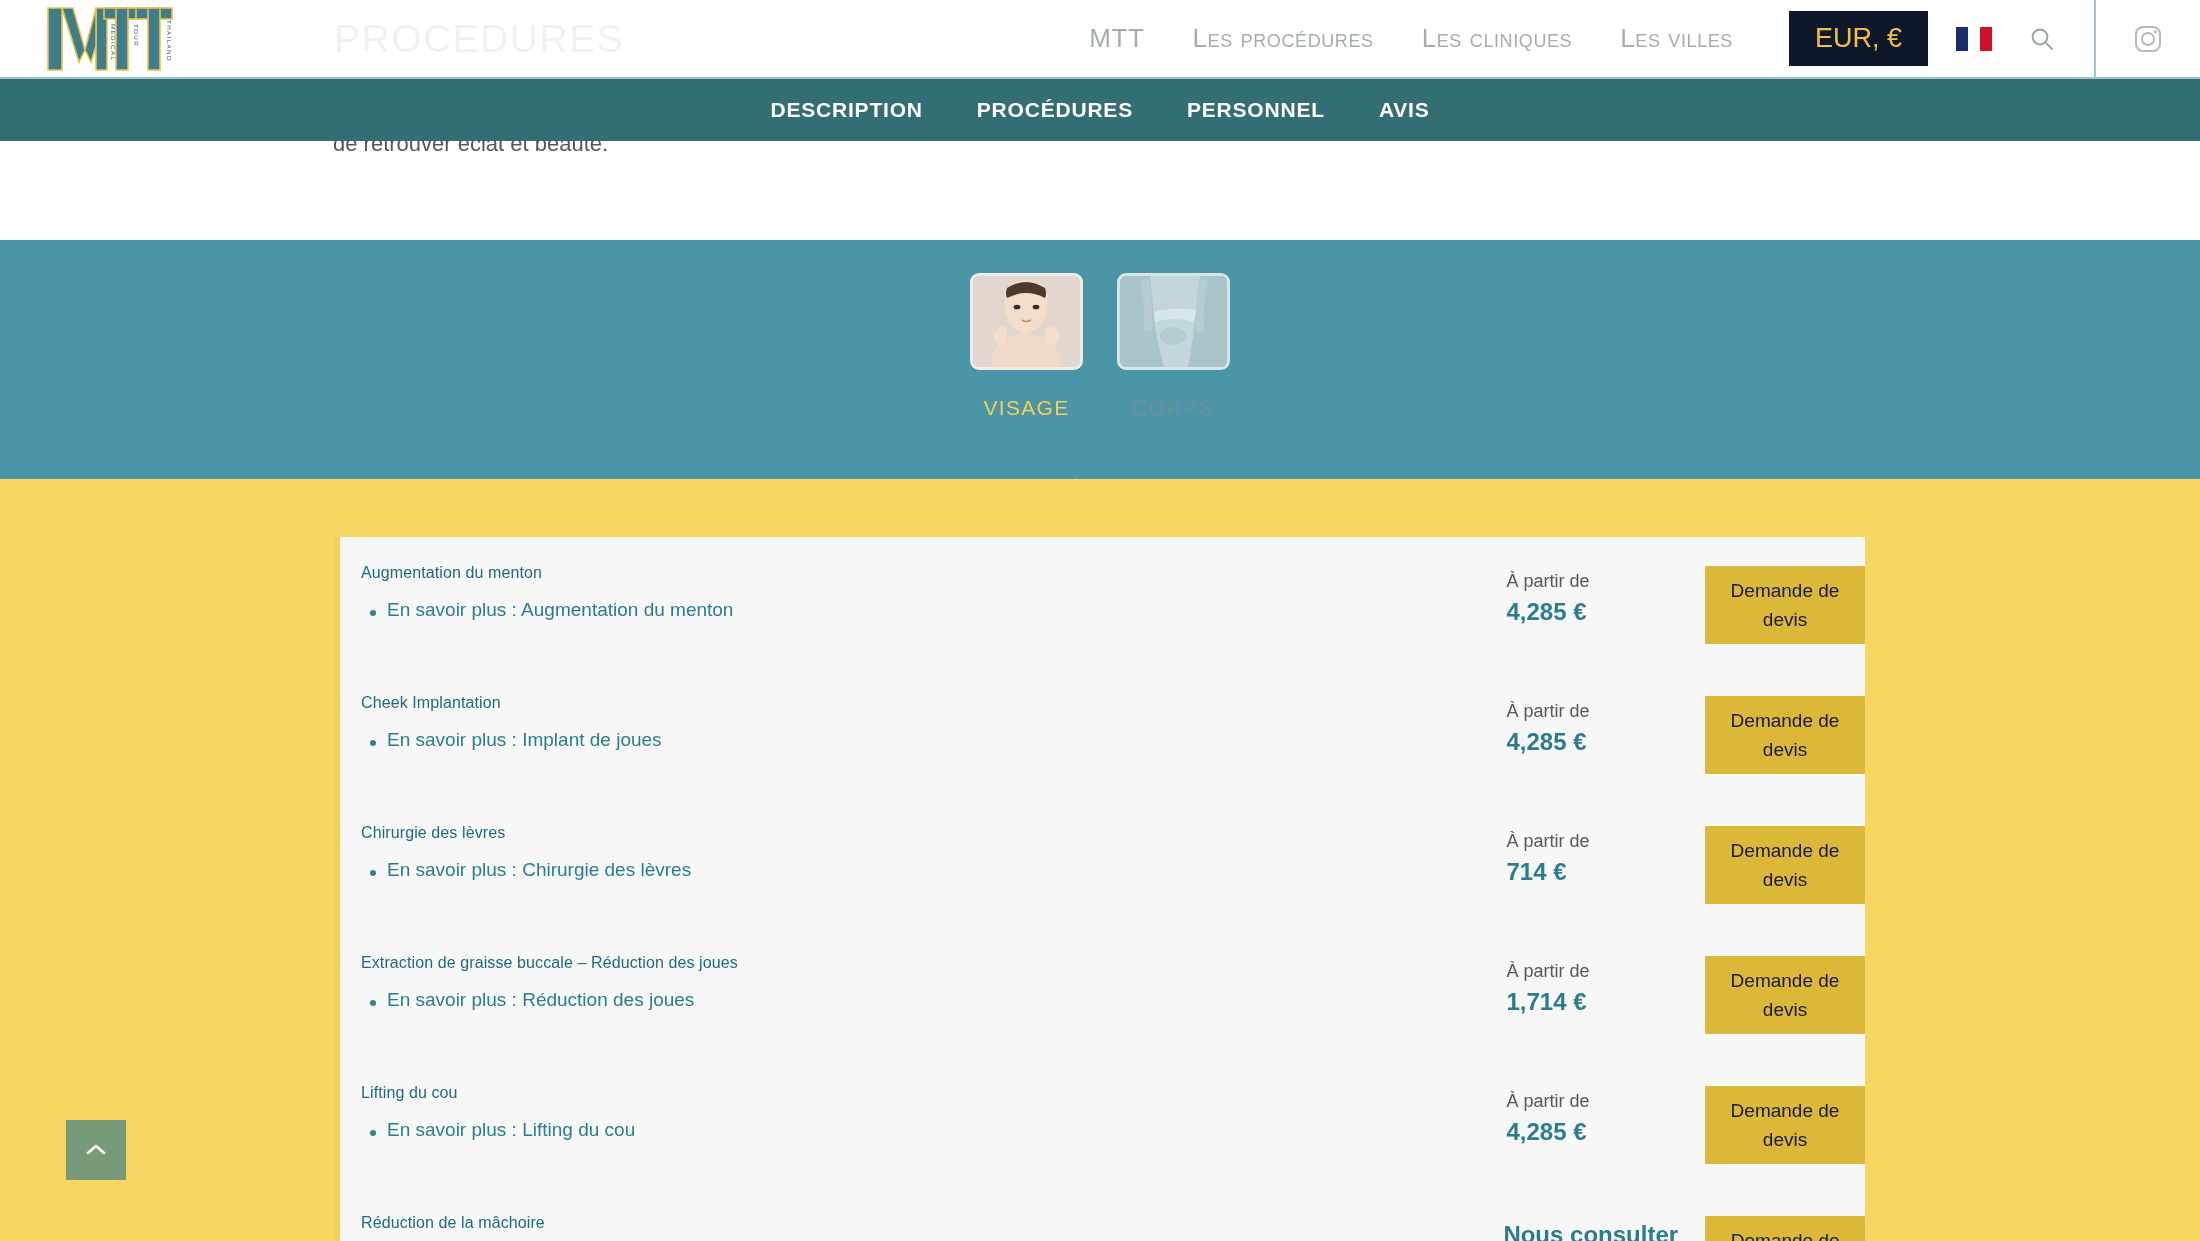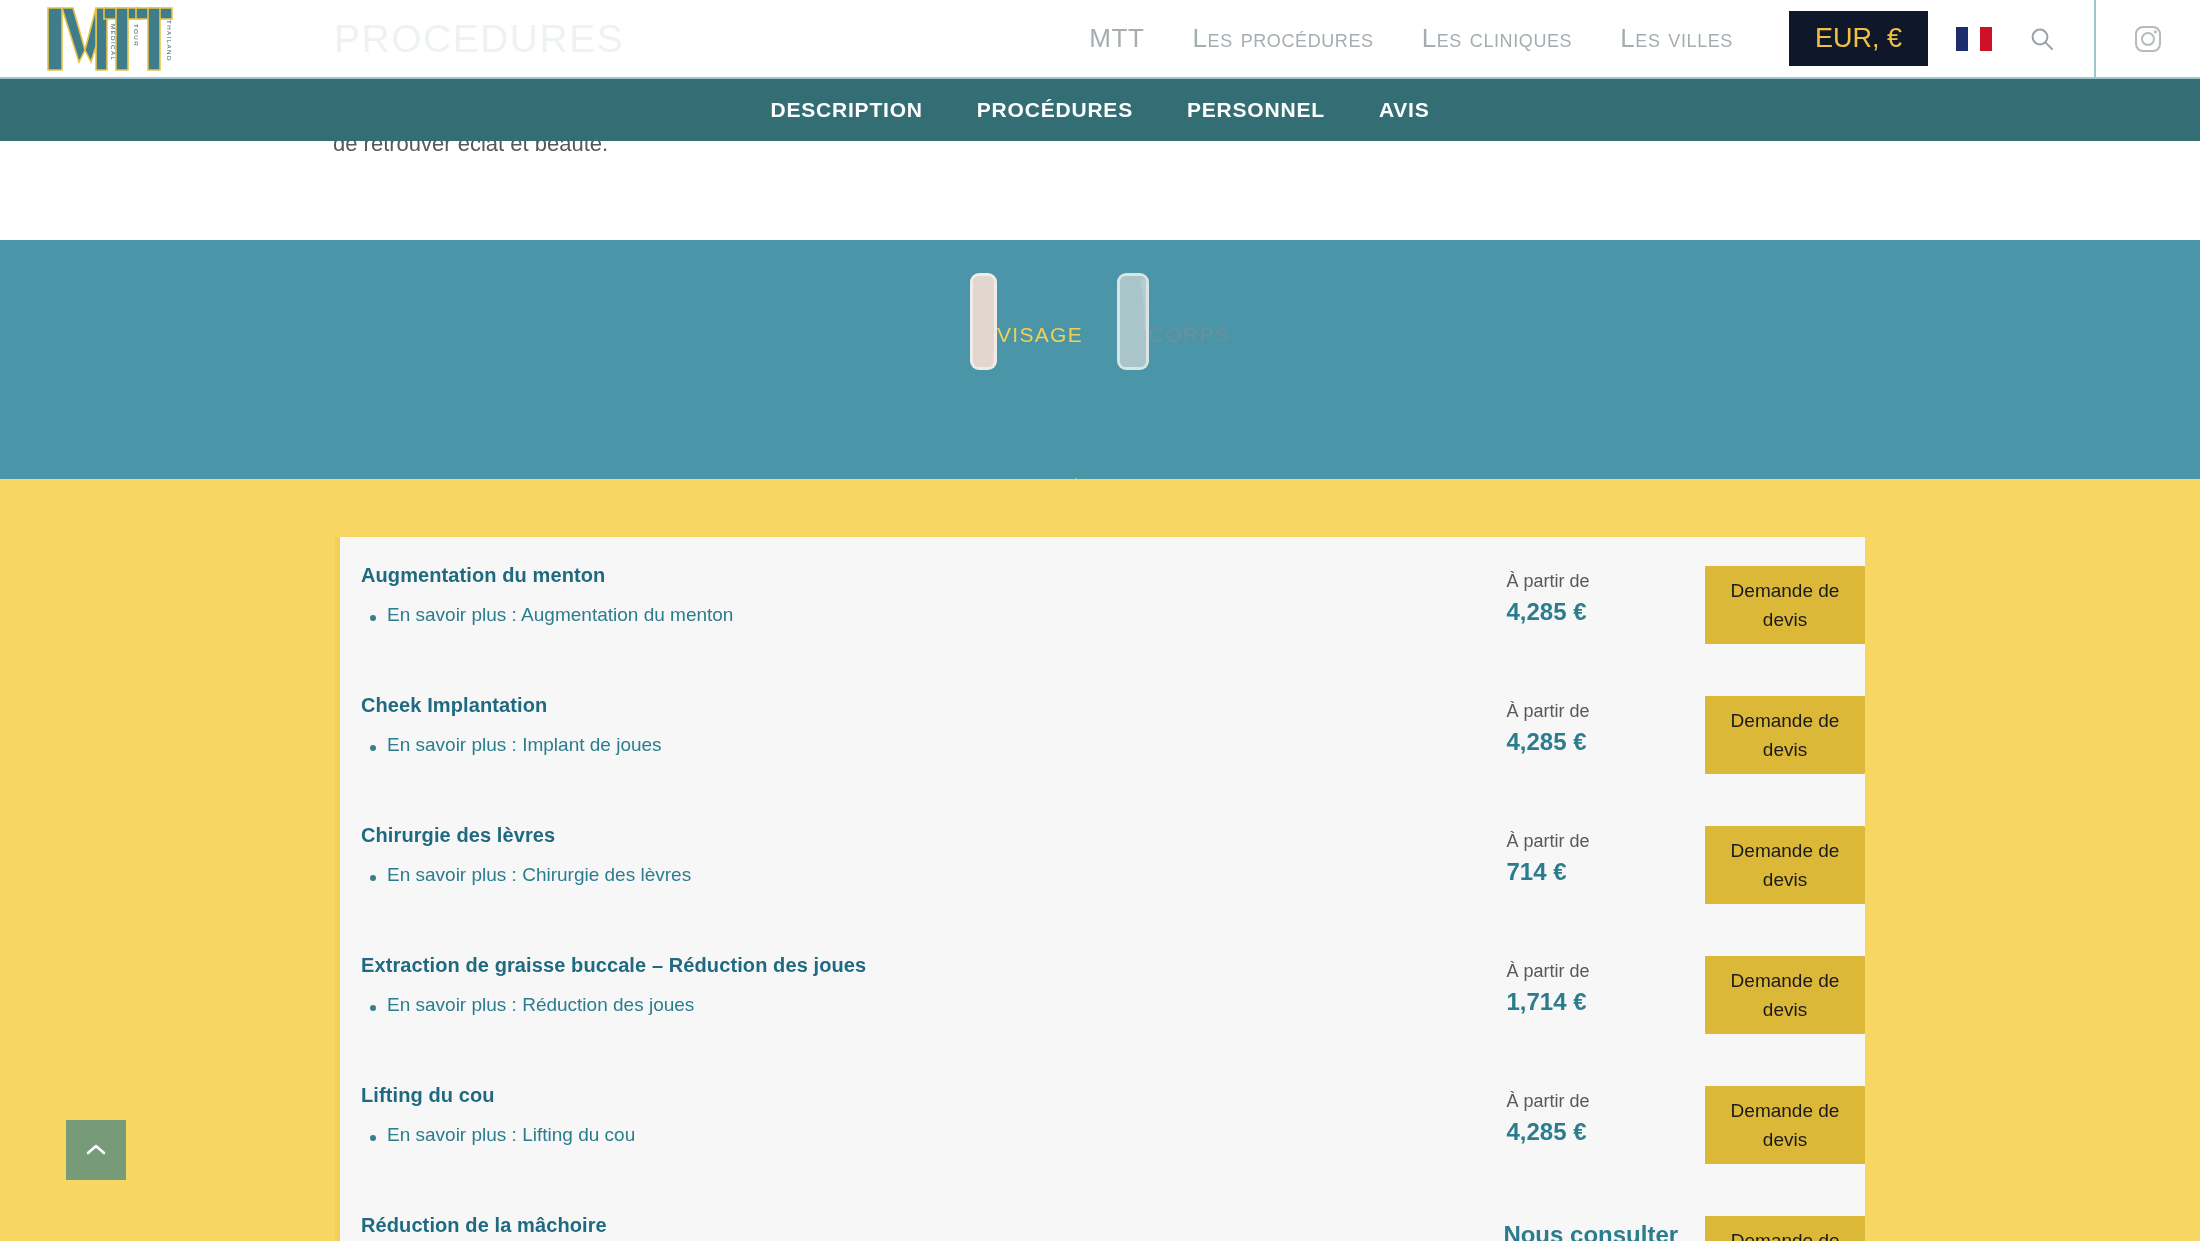--- a/index.html
+++ b/index.html
@@ -105,21 +105,21 @@
 
   
   .cat-section {
     position:absolute; left:0; top:240px; width:2200px; height:239px;
     background:#4b95a8;
   }
   .cat-row {
     position:absolute; left:50%; top:33px; transform:translateX(-50%);
     display:flex; gap:34px;
   }
-  .cat-item { width:113px; display:flex; flex-direction:row; align-items:center; cursor:pointer; }
+  .cat-item { width:113px; display:flex; flex-direction:column; align-items:center; cursor:pointer; }
   .cat-thumb {
     width:113px; height:97px; border-radius:9px; overflow:hidden;
     border:3px solid rgba(255,255,255,0.55);
     position:relative;
   }
   .cat-thumb.visage { background:#ded2cc; }
   .cat-thumb.corps  { background:#a8c3c8; }
   .cat-label {
     margin-top:26px; font-size:21px; letter-spacing:1.3px;
     text-transform:uppercase; white-space:nowrap;
@@ -147,21 +147,21 @@
     border-left:5px solid #f2cf55;
   }
   .proc-row {
     position:relative;
     display:flex; align-items:flex-start;
     padding:27px 0 23px 16px;
     min-height:123px;
   }
   .proc-left { width:1175px; padding-left:5px; }
   .proc-title {
-    color:#1f6a80; font-size:20px; font-weight:700;
+    color:#1f6a80; font-size:16px; font-weight:400;
     letter-spacing:0.1px; margin-bottom:17px;
   }
   .proc-sub-list { list-style:none; padding-left:26px; }
   .proc-sub-list li { position:relative; margin-bottom:6px; }
   .proc-sub-list li::before {
     content:""; position:absolute; left:-17px; top:11px;
     width:6px; height:6px; border-radius:50%; background:#3b7d8c;
   }
   .proc-sub-list a {
     color:#2b7d8e; font-size:19px; text-decoration:none;

